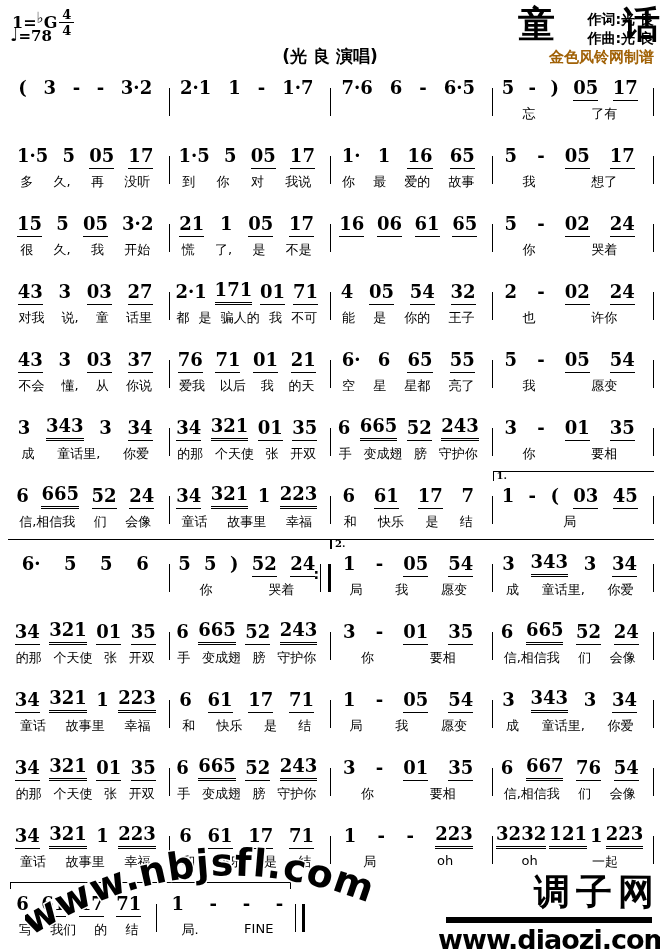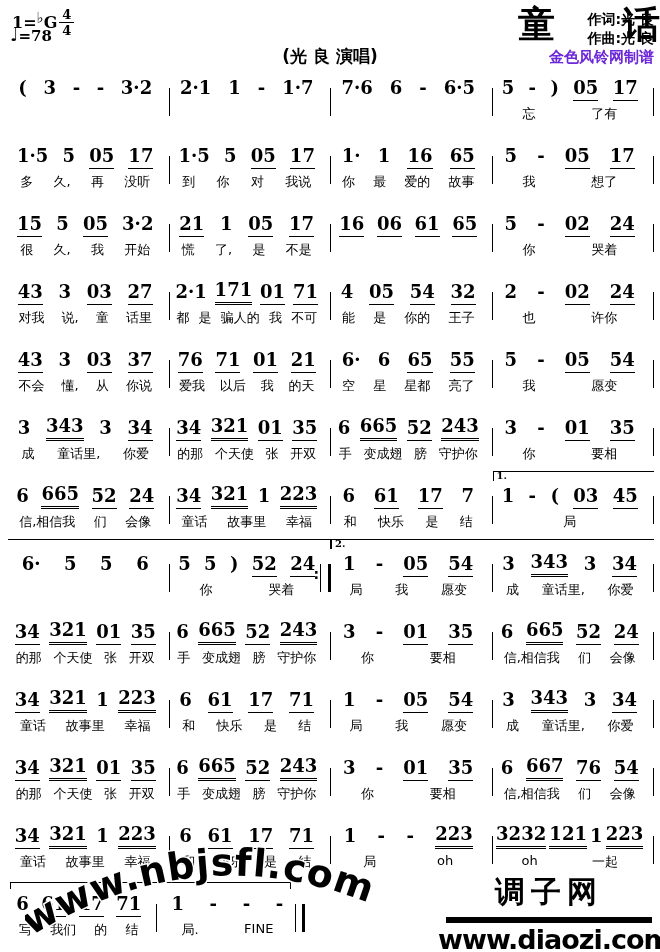--- a/index.html
+++ b/index.html
@@ -47,21 +47,21 @@
   .volta.tick-right { border-right:1px solid #000; }
   .volta-label { position:absolute; left:3px; top:-2px; font-size:10px; font-weight:bold;
                  font-family:"DejaVu Serif", serif; }
 
   
   .wm-arc { position:absolute; left:25px; top:842px; z-index:5; }
   .wm-arc text { font-family:"DejaVu Sans", sans-serif; font-size:38px; font-weight:bold;
                  fill:#000; stroke:#fff; stroke-width:3px; paint-order:stroke; letter-spacing:1px; }
   .wm-site { position:absolute; right:0; top:868px; width:222px; z-index:6; background:#fff;
              text-align:center; padding-top:2px; }
-  .wm-site .site-name { font-size:30px; font-weight:bold; letter-spacing:6px; line-height:44px; }
+  .wm-site .site-name { font-size:36px; font-weight:bold; letter-spacing:6px; line-height:44px;text-align:right; }
   .wm-site .site-bar { height:6px; background:#000; margin:3px 8px 2px; }
   .wm-site .site-url { font-size:27px; font-weight:bold; letter-spacing:-1px; line-height:30px; }
 </style>
 </head>
 <body>
 
 <div class="page">
 
   <div class="keysig">
     <span>1=</span>
@@ -73,21 +73,21 @@
     </span>
   </div>
   <div class="tempo">
     <span class="note">♩</span><span>=78</span>
   </div>
   <div class="title">童 话</div>
   <div class="subtitle">(光 良 演唱)</div>
   <div class="credits">
     <div>作词:光 良</div>
     <div>作曲:光 良</div>
-    <div class="credit-source" style="color: #6d28d9;">金色风铃网制谱</div>
+    <div class="credit-source" style="color: #a16207;">金色风铃网制谱</div>
   </div>
 
   <div class="score">
       <div class="system">
         <div class="measure">
           <div class="notes">
             <span class="tok">(</span>
             <span class="tok">3</span>
             <span class="tok">-</span>
             <span class="tok">-</span>

